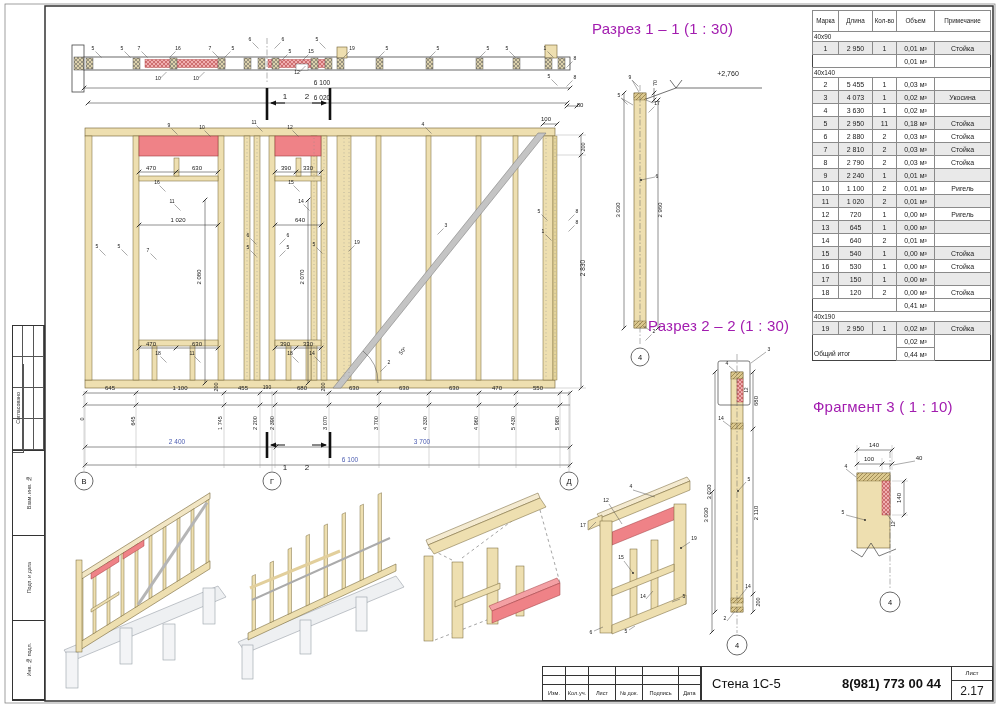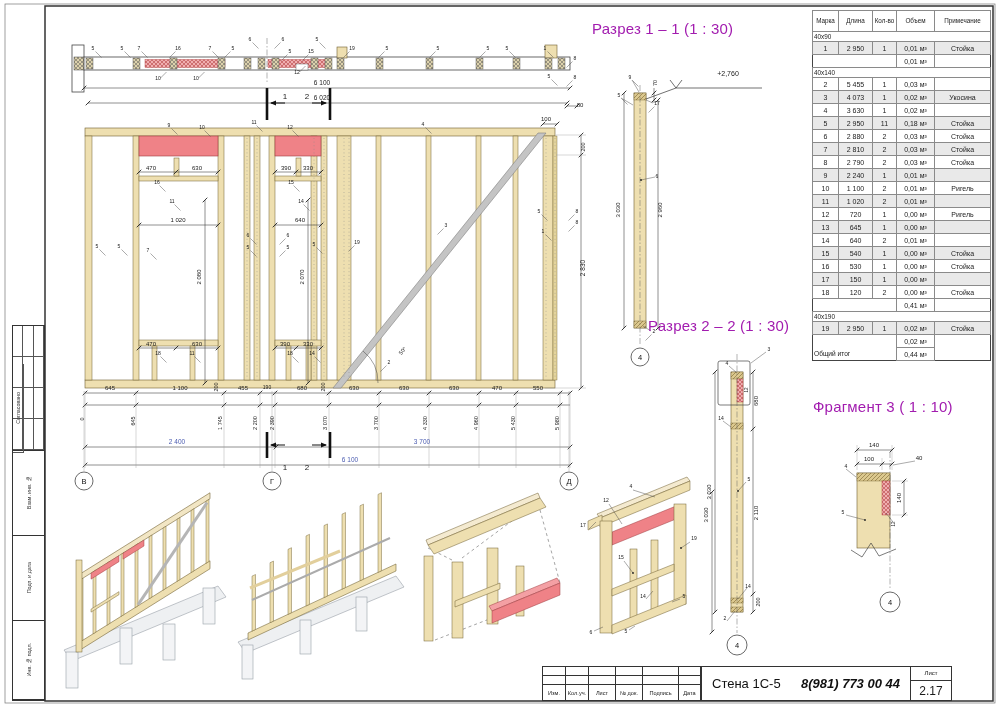--- a/index.html
+++ b/index.html
@@ -13,30 +13,30 @@
   #spec-table td{border:0.5px solid #8a8a8a;height:12px;text-align:center;padding:0 1px;
     overflow:hidden;white-space:nowrap;color:#222;}
   #spec-table td.ttl{font-size:10px;height:17px;border:0.8px solid #444;}
   #spec-table td.hd{font-size:6.3px;height:20px;white-space:normal;line-height:1.05;}
   #spec-table td.grp{text-align:left;height:9px;font-size:6.4px;}
   #spec-table tr.sub td{border-left:none;border-right:none;border-top:none;border-bottom:none;}
   #spec-table tr.sub td.val{border:0.5px solid #8a8a8a;}
   #spec-table td.tot{text-align:left;font-size:6.6px;}
   #spec-table tr.sh td{background:#e9e9e9;}
   
-  .tblock{position:absolute;left:542px;top:666px;width:410px;height:35px;border:1.4px solid #333;
+  .tblock{position:absolute;left:542px;top:666px;width:451px;height:35px;border:1.4px solid #333;
     display:flex;background:#fff;box-sizing:border-box;}
   #tb-cols{display:flex;border-right:1px solid #333;}
   .tb-col{display:flex;flex-direction:column;border-right:0.7px solid #333;box-sizing:border-box;}
   .tb-col .c{border-bottom:0.7px solid #333;height:8px;}
   .tb-col .l{flex:1;font-size:5.6px;display:flex;align-items:center;justify-content:center;color:#222;}
   .tb-main{flex:1;display:flex;align-items:center;justify-content:space-between;
     padding:0 10px;border-right:1px solid #333;}
   .doc-title{font-size:13px;color:#111;}
-  .phone{font-size:13px;font-style:italic;font-weight:bold;color:#111;}
+  .phone{font-size:13px;font-weight:bold;color:#111;}
   .tb-sheet{width:40px;display:flex;flex-direction:column;}
   .tb-sheet-l{border-bottom:0.7px solid #333;font-size:6px;text-align:center;height:13px;line-height:13px;}
   .tb-sheet-n{flex:1;font-size:12px;display:flex;align-items:center;justify-content:center;}
   
   .stamp{position:absolute;left:12px;top:325px;width:33px;height:376px;border:1px solid #333;
     display:flex;flex-direction:column;background:#fff;box-sizing:border-box;}
   .stamp-grid{height:127px;border-bottom:1px solid #333;position:relative;display:grid;
     grid-template-columns:1fr 1fr 1fr;grid-template-rows:repeat(4,1fr);}
   .stamp-grid>div{border-right:0.6px solid #555;border-bottom:0.6px solid #555;}
   .agreed{position:absolute;left:0;top:38px;width:10px;height:88px;display:flex;

